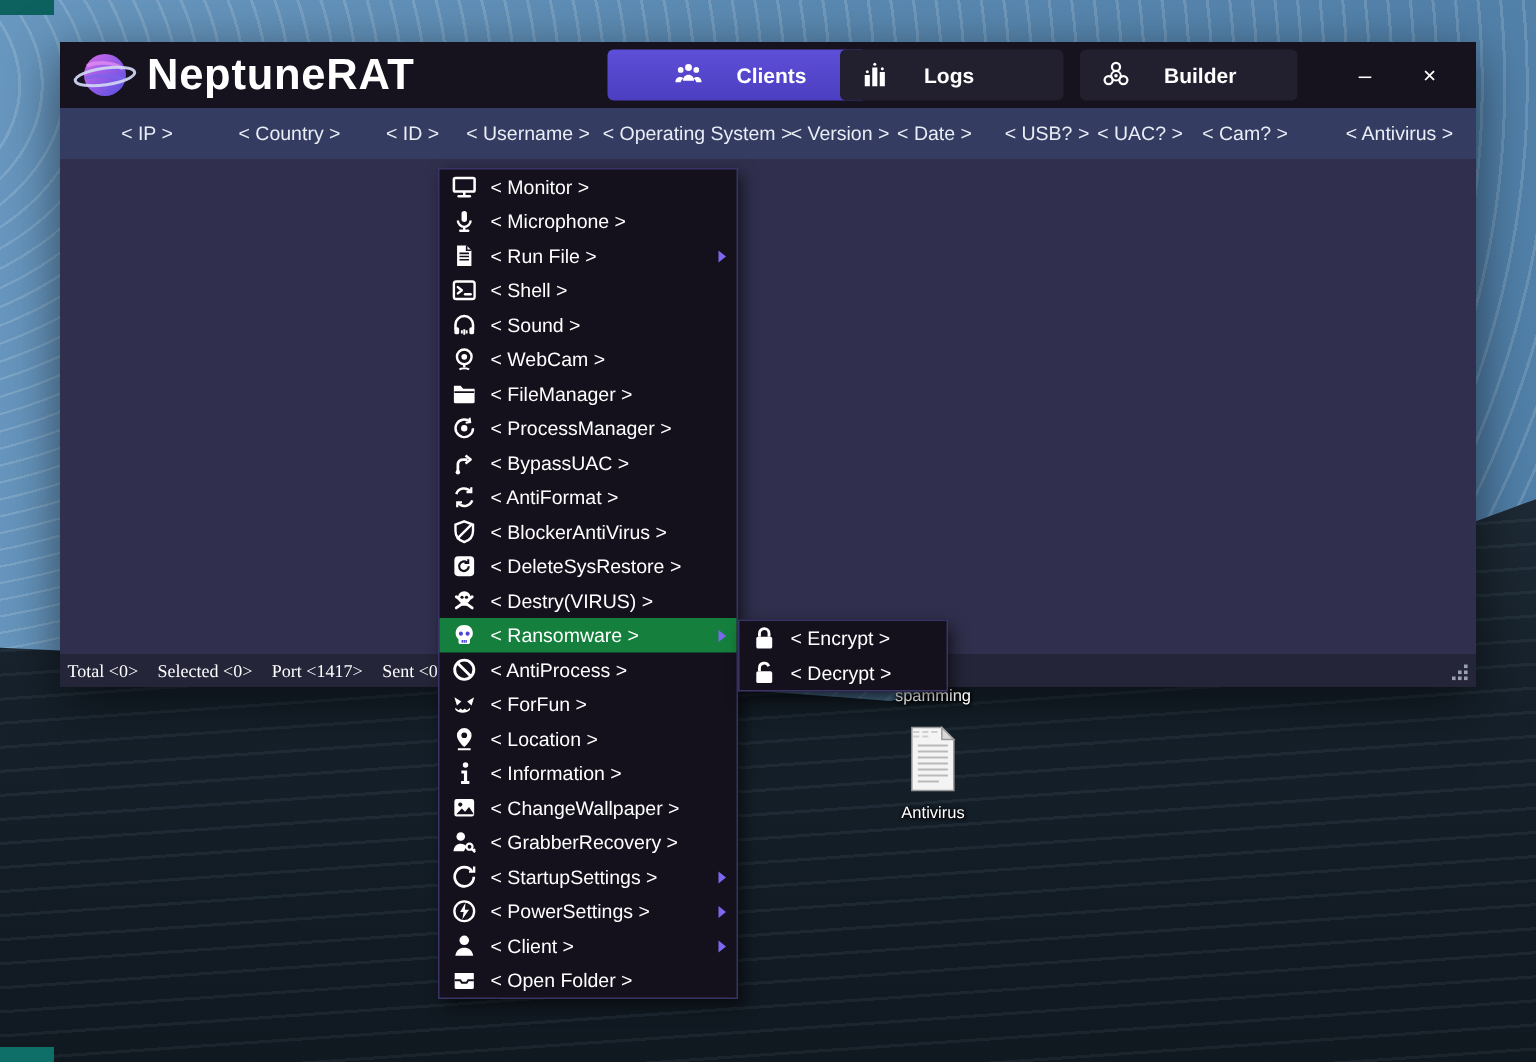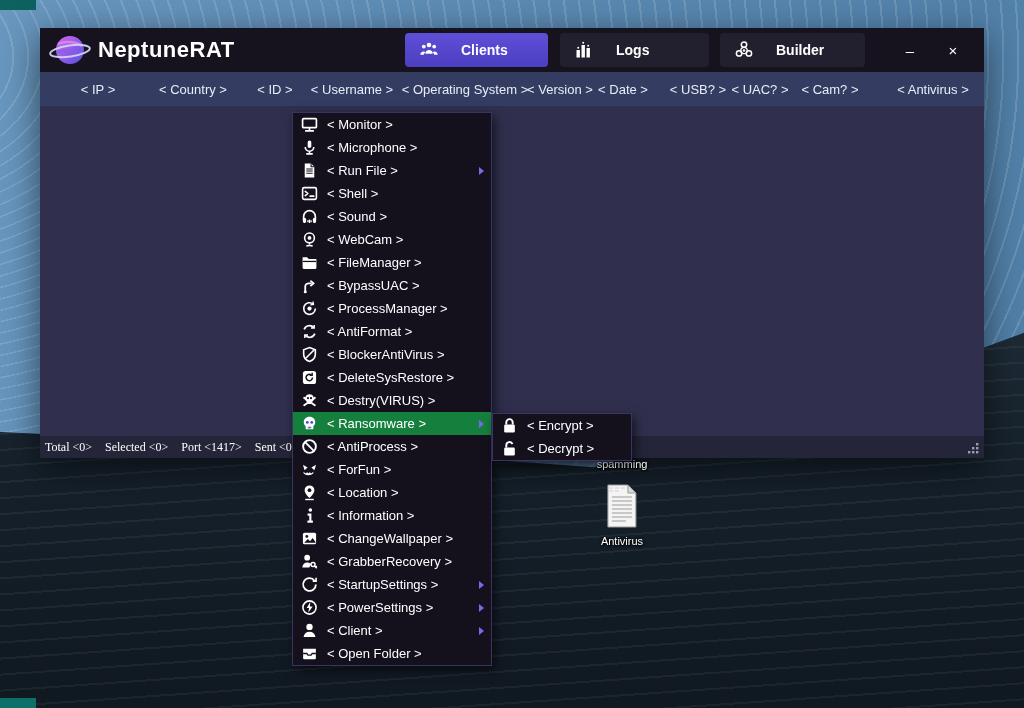--- a/index.html
+++ b/index.html
@@ -30,21 +30,21 @@
   .window{
     position:absolute;left:40px;top:28px;width:944px;height:430px;
     display:flex;flex-direction:column;
     box-shadow:0 10px 34px rgba(0,0,0,0.55);
   }
   .titlebar{
     flex:0 0 44px;background:#16131f;position:relative;
     display:flex;align-items:center;
   }
   .logo{width:44px;height:40px;margin-left:8px;flex:0 0 44px;}
-  .app-title{color:#fff;font-size:22px;font-weight:bold;margin-left:6px;letter-spacing:.5px;}
+  .app-title{color:#fff;font-size:29px;font-weight:bold;margin-left:6px;letter-spacing:.5px;}
   .tab{
     position:absolute;top:5px;height:34px;border-radius:4px;
     display:flex;align-items:center;color:#fff;font-weight:bold;font-size:14px;
     cursor:default;
   }
   .tab .ticon{width:20px;height:20px;margin-left:14px;display:flex;}
   .tab .ticon svg{width:20px;height:20px;}
   .tab .tlabel{margin-left:22px;}
   .tab.active{background:linear-gradient(#5e4fd8,#4c3ec0);}
   .tab.plain{background:#221f2e;}
@@ -136,21 +136,21 @@
           </linearGradient>
         </defs>
         <circle cx="22" cy="20" r="14" fill="url(#pg)"></circle>
         <path d="M10 14c6-3 18-3 24 2" stroke="#e08cf0" stroke-width="2.4" fill="none" opacity="0.8"></path>
         <path d="M9 22c7-2 19-2 26 1" stroke="#7a64e8" stroke-width="2.4" fill="none" opacity="0.7"></path>
         <ellipse cx="22" cy="21" rx="20" ry="5.5" fill="none" stroke="#cdd3f2" stroke-width="2" transform="rotate(-8 22 21)" opacity="0.95"></ellipse>
       </svg>
     </span>
     <span class="app-title">NeptuneRAT</span>
     <div id="tabs-host">
-        <div class="tab active" style="left: 365px; width: 143px;">
+        <div class="tab active" style="left: 365px; width: 143px; padding-left: 30px;">
           <span class="ticon">
             <svg viewBox="0 0 20 20">
               <circle cx="10" cy="5" r="2.3" fill="#fff"></circle>
               <circle cx="4.8" cy="6.6" r="1.9" fill="#fff"></circle>
               <circle cx="15.2" cy="6.6" r="1.9" fill="#fff"></circle>
               <path d="M6.3 13.8c0-2.4 1.6-3.9 3.7-3.9s3.7 1.5 3.7 3.9z" fill="#fff"></path>
               <path d="M1.3 14.8c0-2.1 1.4-3.4 3.2-3.4.8 0 1.5.2 2.1.7-1 .8-1.6 1.7-1.8 2.7z" fill="#fff"></path>
               <path d="M18.7 14.8c0-2.1-1.4-3.4-3.2-3.4-.8 0-1.5.2-2.1.7 1 .8 1.6 1.7 1.8 2.7z" fill="#fff"></path>
             </svg>
           </span>
@@ -291,36 +291,36 @@
         <svg viewBox="0 0 16 16">
           <path d="M1.5 3h4.2l1.6 1.8h7.2V13a1 1 0 0 1-1 1h-11a1 1 0 0 1-1-1z" fill="#fff"></path>
           <path d="M1.8 7h12.4" stroke="#14111d" stroke-width="1.2"></path>
         </svg>
       </span>
       <span class="mlabel">&lt; FileManager &gt;</span>
     </div>
     <div class="menu-item">
       <span class="micon">
         <svg viewBox="0 0 16 16">
+          <path d="M13.5 8a5.5 5.5 0 1 1-2-4.2" fill="none" stroke="#fff" stroke-width="1.5"></path>
+          <path d="M11.3 1.4l.4 2.8-2.8.4" fill="none" stroke="#fff" stroke-width="1.3"></path>
+          <circle cx="8" cy="8" r="2" fill="#fff"></circle>
+        </svg>
+      </span>
+      <span class="mlabel">&lt; ProcessManager &gt;</span>
+    </div>
+    <div class="menu-item">
+      <span class="micon">
+        <svg viewBox="0 0 16 16">
           <path d="M4 14V9c0-2 1.5-3 3.5-3H10" fill="none" stroke="#fff" stroke-width="1.7"></path>
           <path d="M8.8 3.5L12 6l-3.2 2.5" fill="none" stroke="#fff" stroke-width="1.6" stroke-linejoin="round"></path>
           <circle cx="4" cy="14" r="1.4" fill="#fff"></circle>
         </svg>
       </span>
       <span class="mlabel">&lt; BypassUAC &gt;</span>
-    </div>
-    <div class="menu-item">
-      <span class="micon">
-        <svg viewBox="0 0 16 16">
-          <path d="M13.5 8a5.5 5.5 0 1 1-2-4.2" fill="none" stroke="#fff" stroke-width="1.5"></path>
-          <path d="M11.3 1.4l.4 2.8-2.8.4" fill="none" stroke="#fff" stroke-width="1.3"></path>
-          <circle cx="8" cy="8" r="2" fill="#fff"></circle>
-        </svg>
-      </span>
-      <span class="mlabel">&lt; ProcessManager &gt;</span>
     </div>
     <div class="menu-item">
       <span class="micon">
         <svg viewBox="0 0 16 16">
           <path d="M3 6a5.2 5.2 0 0 1 9-1.5" fill="none" stroke="#fff" stroke-width="1.6"></path>
           <path d="M12.4 1.8v3h-3" fill="none" stroke="#fff" stroke-width="1.4"></path>
           <path d="M13 10a5.2 5.2 0 0 1-9 1.5" fill="none" stroke="#fff" stroke-width="1.6"></path>
           <path d="M3.6 14.2v-3h3" fill="none" stroke="#fff" stroke-width="1.4"></path>
         </svg>
       </span>

